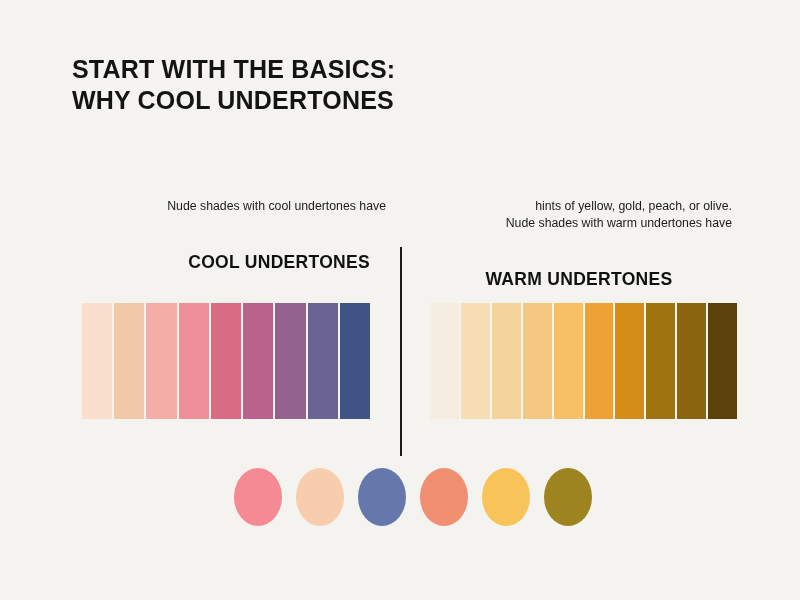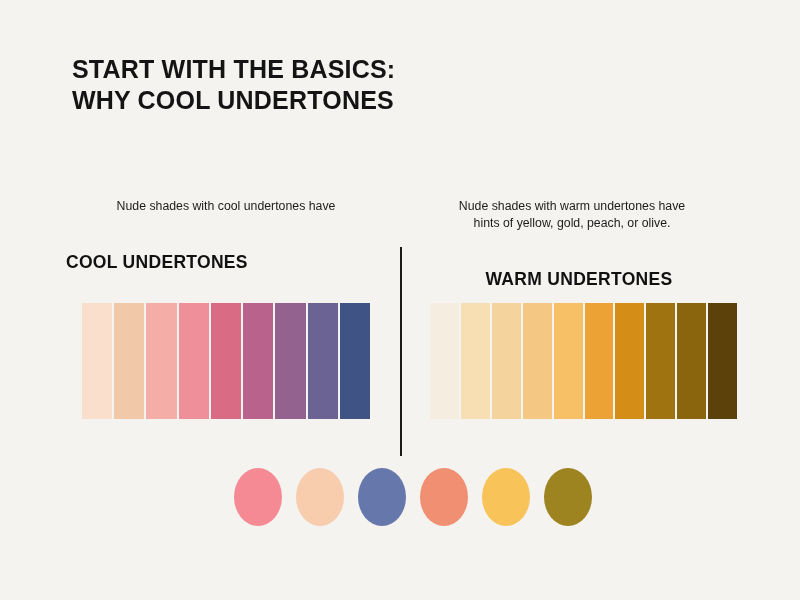--- a/index.html
+++ b/index.html
@@ -46,35 +46,35 @@
     top: 198px;
   }
   .col-cool { left: 66px;  width: 320px; }
   .col-warm { left: 412px; width: 320px; }
 
   .caption {
     font-family: "Liberation Sans", sans-serif;
     font-size: 12.3px;
     line-height: 17px;
     color: #1c1c1c;
-    text-align: center;
+    text-align: right;
     width: 100%;
   }
   .caption-line { display: block; }
 
   .section-heading {
     font-family: "Liberation Sans", sans-serif;
     font-weight: 700;
     font-size: 17.5px;
     letter-spacing: 0.3px;
     color: #111111;
     margin-top: 37px;
     white-space: nowrap;
   }
-  .heading-cool { padding-right: 16px; }
+  .heading-cool { text-align: right; padding-right: 16px; }
   .heading-warm { text-align: center;  padding-left: 14px; }
 
   
   .divider {
     position: absolute;
     left: 400px;
     top: 247px;
     width: 2px;
     height: 209px;
     background: #1a1a1a;
@@ -123,22 +123,22 @@
 
   <div class="col col-cool">
     <div class="caption">
       <span class="caption-line">Nude shades with cool undertones have</span>
     </div>
     <div class="section-heading heading-cool">COOL UNDERTONES</div>
   </div>
 
   <div class="col col-warm">
     <div class="caption">
+      <span class="caption-line">hints of yellow, gold, peach, or olive.</span>
       <span class="caption-line">Nude shades with warm undertones have</span>
-      <span class="caption-line">hints of yellow, gold, peach, or olive.</span>
     </div>
     <div class="section-heading heading-warm">WARM UNDERTONES</div>
   </div>
 
   <div class="strip strip-cool">
       <div class="swatch" style="background: rgb(250, 223, 205);"></div>
       <div class="swatch" style="background: rgb(242, 201, 168);"></div>
       <div class="swatch" style="background: rgb(244, 173, 167);"></div>
       <div class="swatch" style="background: rgb(239, 143, 153);"></div>
       <div class="swatch" style="background: rgb(217, 107, 132);"></div>

